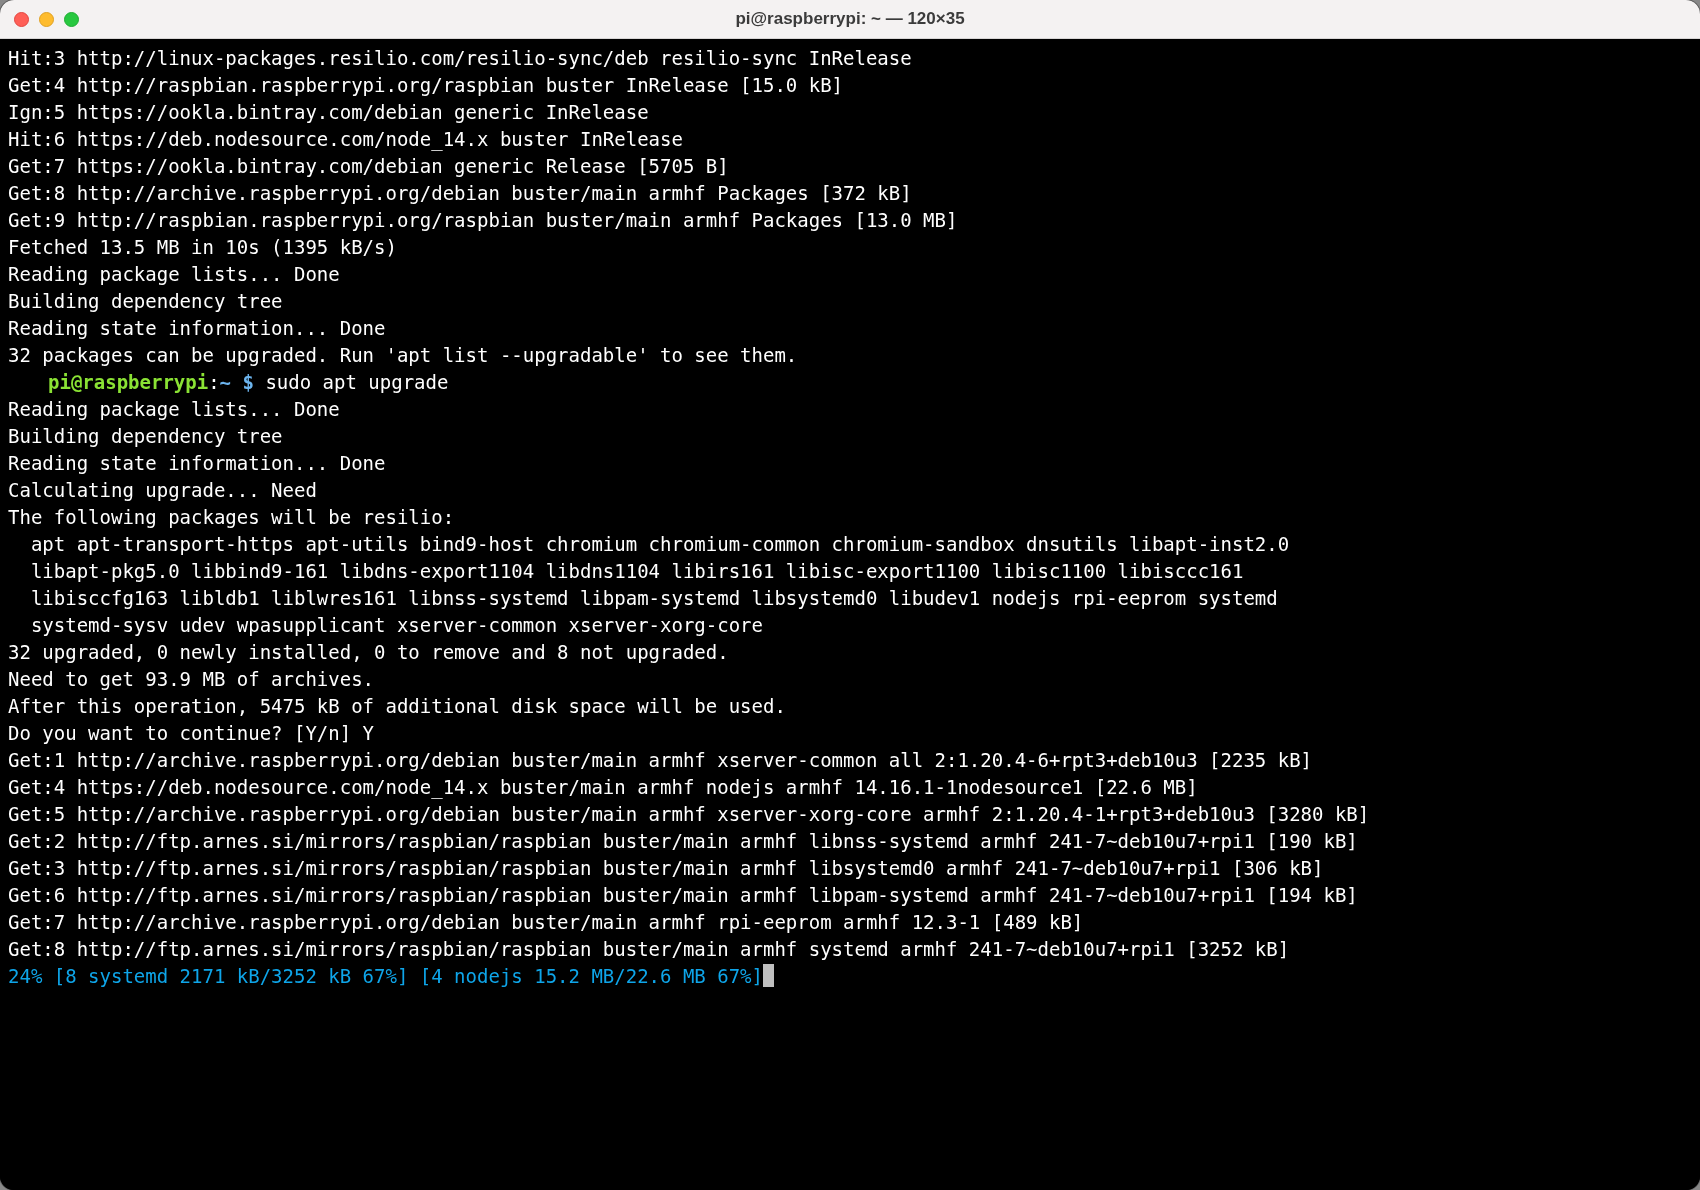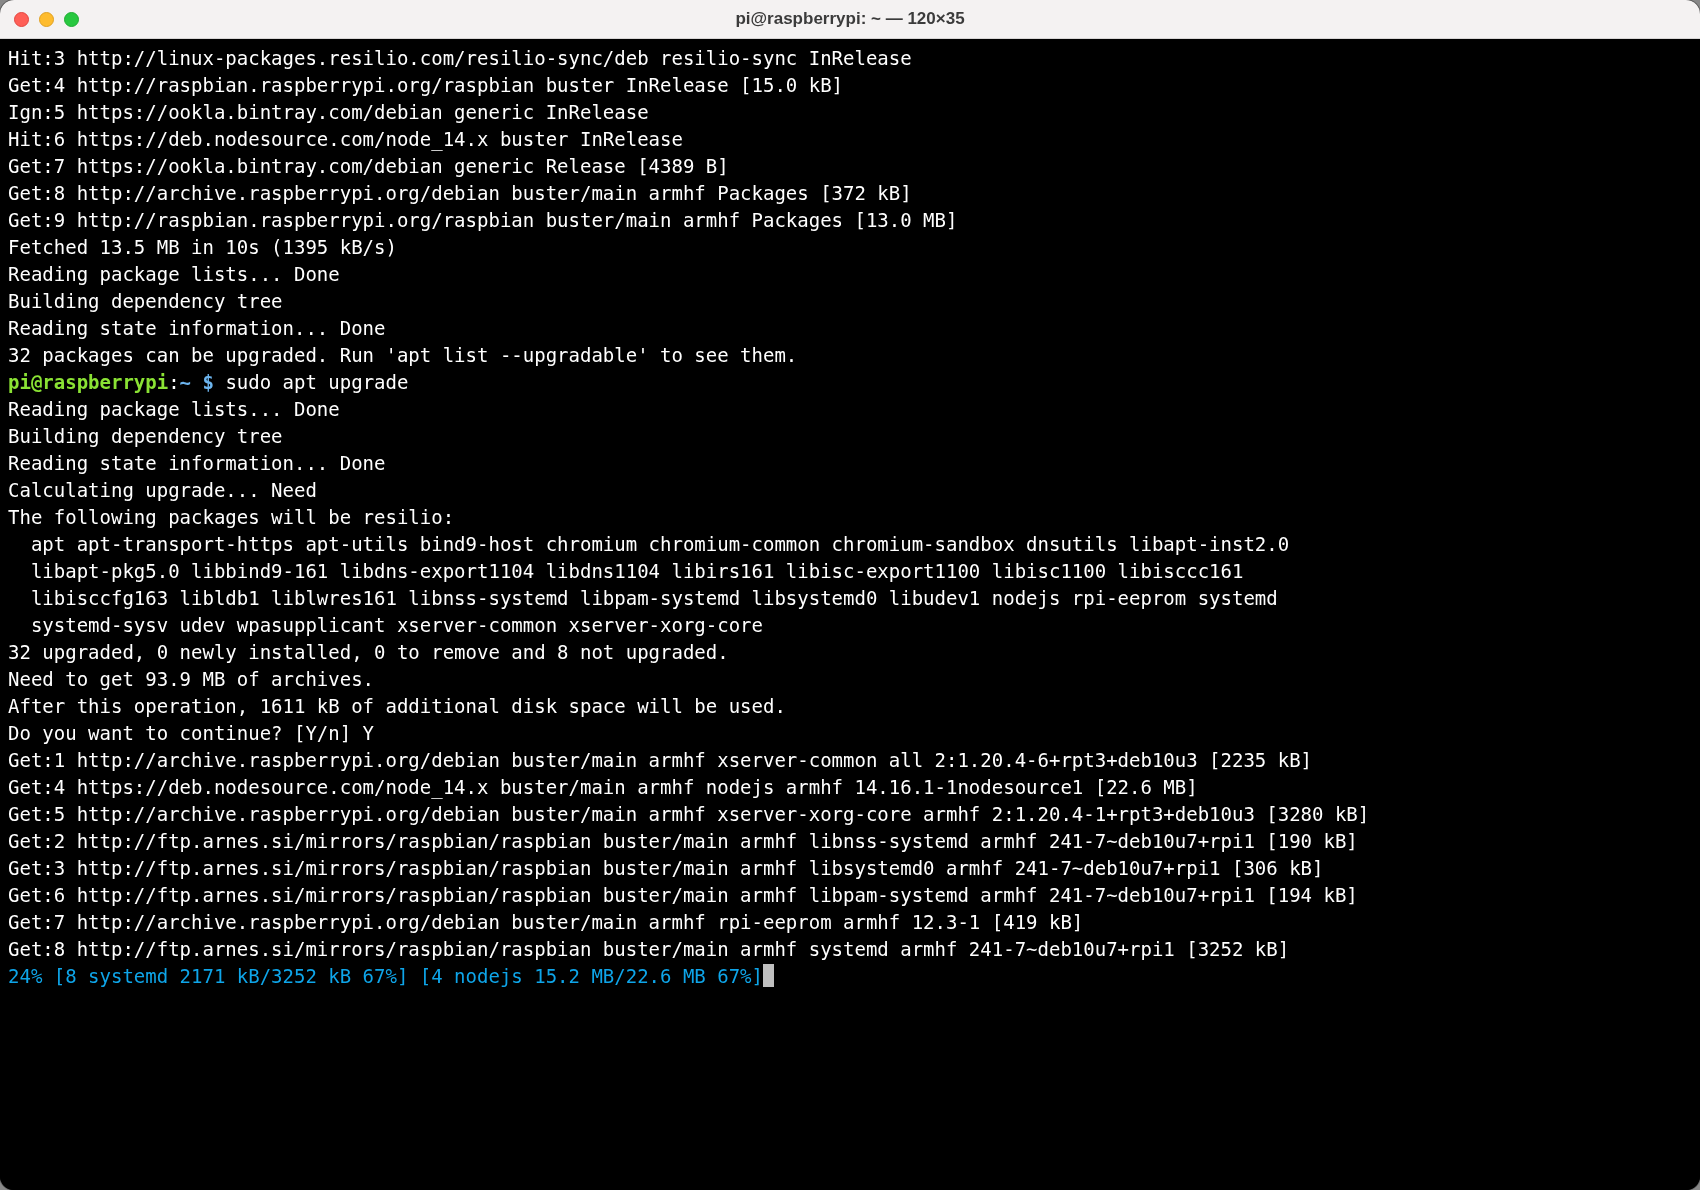--- a/index.html
+++ b/index.html
@@ -58,21 +58,21 @@
     flex: 1;
     background: #000;
     color: #fff;
     font-family: "Menlo", "Consolas", "DejaVu Sans Mono", monospace;
     font-size: 19px;
     line-height: 27px;
     padding: 6px 8px 6px 8px;
     white-space: pre;
     overflow: hidden;
   }
-  .ps1-user { color: #8ae234; font-weight: bold; }
+  .ps1-user { color: #8ae234; font-weight: bold; margin-left: 40px; }
   .ps1-path { color: #6cb4ee; font-weight: bold; }
   .ps1-dollar { color: #6cb4ee; font-weight: bold; }
   .progress { color: #0ea5e9; }
   .cursor {
     display: inline-block;
     width: 11px;
     height: 23px;
     background: #bfbfbf;
     vertical-align: -4px;
   }
@@ -87,44 +87,44 @@
       <div class="light yellow"></div>
       <div class="light green"></div>
     </div>
     <div class="title">pi@raspberrypi: ~ — 120×35</div>
   </div>
 
   <div class="term"><span>Hit:3 http://linux-packages.resilio.com/resilio-sync/deb resilio-sync InRelease</span>
 <span>Get:4 http://raspbian.raspberrypi.org/raspbian buster InRelease [15.0 kB]</span>
 <span>Ign:5 https://ookla.bintray.com/debian generic InRelease</span>
 <span>Hit:6 https://deb.nodesource.com/node_14.x buster InRelease</span>
-<span>Get:7 https://ookla.bintray.com/debian generic Release [4389 B]</span>
+<span>Get:7 https://ookla.bintray.com/debian generic Release [5705 B]</span>
 <span>Get:8 http://archive.raspberrypi.org/debian buster/main armhf Packages [372 kB]</span>
 <span>Get:9 http://raspbian.raspberrypi.org/raspbian buster/main armhf Packages [13.0 MB]</span>
 <span>Fetched 13.5 MB in 10s (1395 kB/s)</span>
 <span>Reading package lists... Done</span>
 <span>Building dependency tree</span>
 <span>Reading state information... Done</span>
 <span>32 packages can be upgraded. Run 'apt list --upgradable' to see them.</span>
 <span class="ps1-user">pi@raspberrypi</span><span>:</span><span class="ps1-path">~</span><span class="ps1-dollar"> $ </span><span>sudo apt upgrade</span>
 <span>Reading package lists... Done</span>
 <span>Building dependency tree</span>
 <span>Reading state information... Done</span>
 <span>Calculating upgrade... Need</span>
 <span>The following packages will be resilio:</span>
 <span>  apt apt-transport-https apt-utils bind9-host chromium chromium-common chromium-sandbox dnsutils libapt-inst2.0</span>
 <span>  libapt-pkg5.0 libbind9-161 libdns-export1104 libdns1104 libirs161 libisc-export1100 libisc1100 libisccc161</span>
 <span>  libisccfg163 libldb1 liblwres161 libnss-systemd libpam-systemd libsystemd0 libudev1 nodejs rpi-eeprom systemd</span>
 <span>  systemd-sysv udev wpasupplicant xserver-common xserver-xorg-core</span>
 <span>32 upgraded, 0 newly installed, 0 to remove and 8 not upgraded.</span>
 <span>Need to get 93.9 MB of archives.</span>
-<span>After this operation, 1611 kB of additional disk space will be used.</span>
+<span>After this operation, 5475 kB of additional disk space will be used.</span>
 <span>Do you want to continue? [Y/n] Y</span>
 <span>Get:1 http://archive.raspberrypi.org/debian buster/main armhf xserver-common all 2:1.20.4-6+rpt3+deb10u3 [2235 kB]</span>
 <span>Get:4 https://deb.nodesource.com/node_14.x buster/main armhf nodejs armhf 14.16.1-1nodesource1 [22.6 MB]</span>
 <span>Get:5 http://archive.raspberrypi.org/debian buster/main armhf xserver-xorg-core armhf 2:1.20.4-1+rpt3+deb10u3 [3280 kB]</span>
 <span>Get:2 http://ftp.arnes.si/mirrors/raspbian/raspbian buster/main armhf libnss-systemd armhf 241-7~deb10u7+rpi1 [190 kB]</span>
 <span>Get:3 http://ftp.arnes.si/mirrors/raspbian/raspbian buster/main armhf libsystemd0 armhf 241-7~deb10u7+rpi1 [306 kB]</span>
 <span>Get:6 http://ftp.arnes.si/mirrors/raspbian/raspbian buster/main armhf libpam-systemd armhf 241-7~deb10u7+rpi1 [194 kB]</span>
-<span>Get:7 http://archive.raspberrypi.org/debian buster/main armhf rpi-eeprom armhf 12.3-1 [419 kB]</span>
+<span>Get:7 http://archive.raspberrypi.org/debian buster/main armhf rpi-eeprom armhf 12.3-1 [489 kB]</span>
 <span>Get:8 http://ftp.arnes.si/mirrors/raspbian/raspbian buster/main armhf systemd armhf 241-7~deb10u7+rpi1 [3252 kB]</span>
 <span class="progress">24% [8 systemd 2171 kB/3252 kB 67%] [4 nodejs 15.2 MB/22.6 MB 67%]</span><span class="cursor"></span></div>
 </div>
 
 </body></html>

